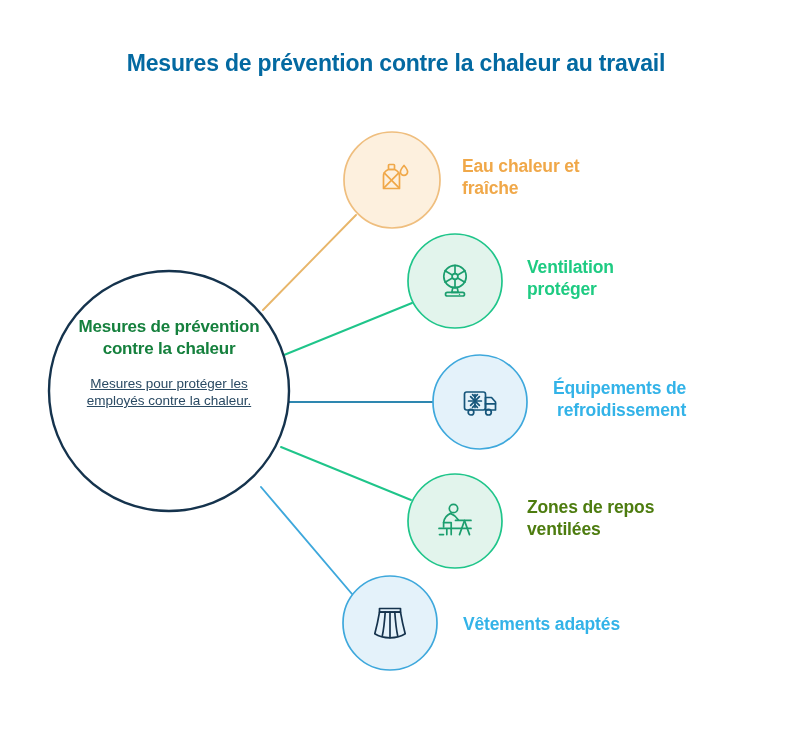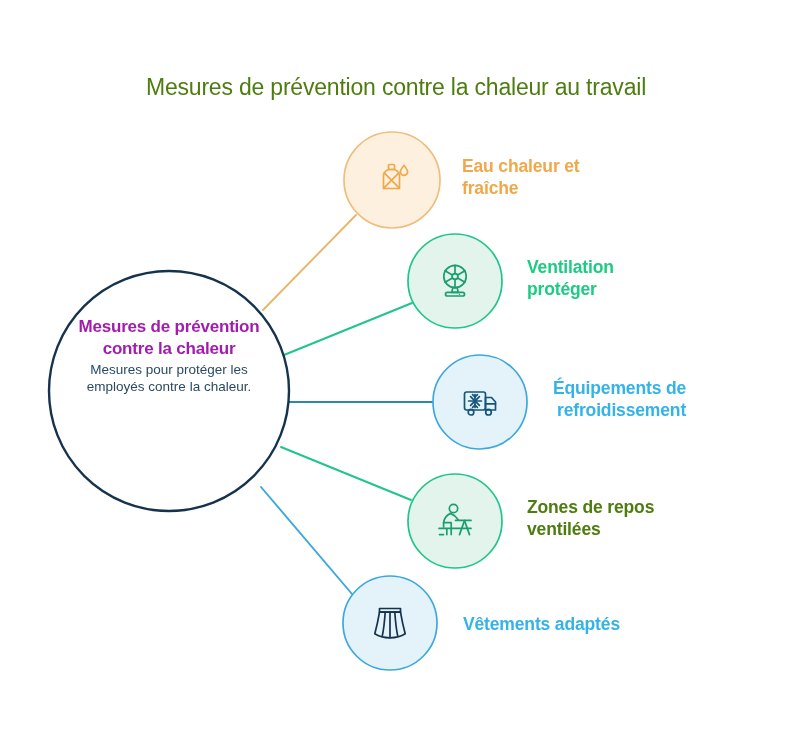--- a/index.html
+++ b/index.html
@@ -10,45 +10,45 @@
     overflow:hidden;
     position:relative;
   }
   #diagram-root{position:relative;width:792px;height:744px;}
 
   .title{
     position:absolute;
     left:0;top:50px;width:792px;
     text-align:center;
     font-size:23px;
-    font-weight:normal;
-    color:#4d7c0f;
+    font-weight:bold;
+    color:#0369a1;
     letter-spacing:-0.2px;
-    margin-top:24px;
   }
 
   svg.canvas{position:absolute;left:0;top:0;width:792px;height:744px;}
 
   .center-text-wrap{
     position:absolute;
     left:69px;top:316px;
     width:200px;height:150px;
     display:flex;flex-direction:column;
     align-items:center;justify-content:flex-start;
     text-align:center;
     pointer-events:none;
   }
   .center-title{
-    font-size:17px;font-weight:bold;color:#a21caf;
+    font-size:17px;font-weight:bold;color:#15803d;
     line-height:1.30;letter-spacing:-0.2px;
   }
   .center-desc{
-    margin-top:1px;
+    margin-top:15px;
     font-size:13.5px;color:#2a4a63;line-height:1.28;
     font-weight:normal;
+    text-decoration:underline;
   }
 
   .node-label{
     position:absolute;
     font-size:17.5px;
     font-weight:bold;
     line-height:1.28;
     letter-spacing:-0.15px;
     white-space:pre-line;
   }

